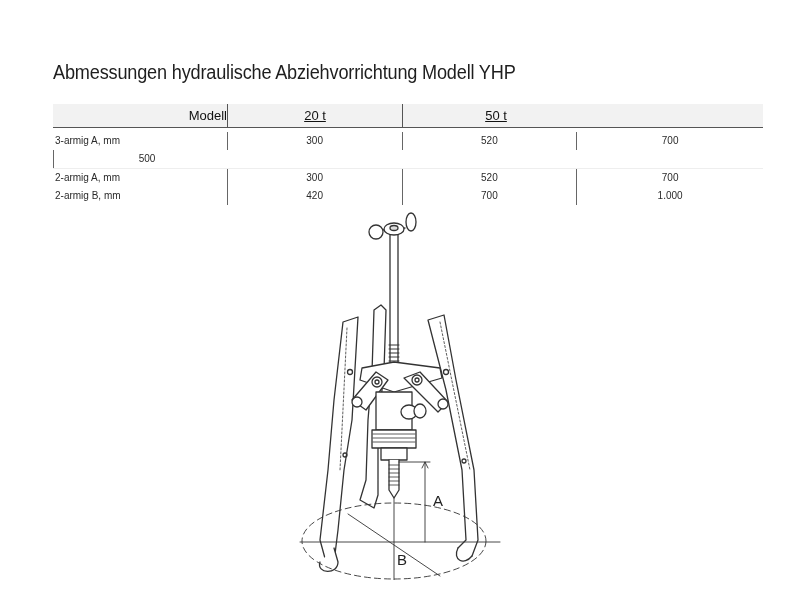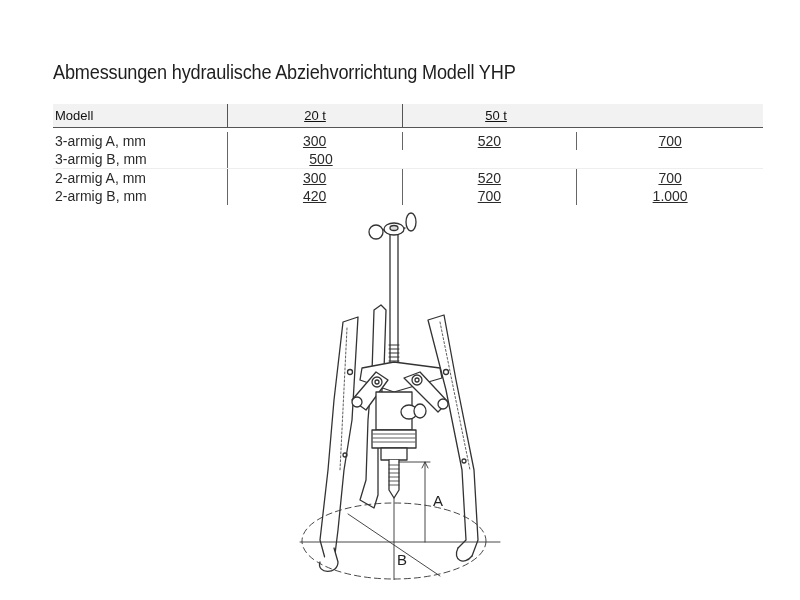--- a/index.html
+++ b/index.html
@@ -4,28 +4,28 @@
   <style>
     html, body { margin:0; padding:0; background:#ffffff; }
     body { width:800px; height:600px; position:relative; overflow:hidden;
            font-family:"Liberation Sans", sans-serif; color:#222; }
     .title { position:absolute; left:53px; top:48px; font-size:19.5px; font-weight:normal;
              color:#1e1e1e; letter-spacing:-0.2px; white-space:nowrap;
              transform:scaleX(0.93); transform-origin:left top; }
     .tbl { position:absolute; left:53px; top:104px; width:710px; }
     .thead { display:flex; height:23px; background:#f2f2f2; border-bottom:1px solid #555; }
     .th { font-size:13px; line-height:23px; color:#111; white-space:nowrap; }
-    .th.c0 { width:174px; padding-left:2px; box-sizing:border-box; }
+    .th.c0 { width:174px; padding-left:2px; box-sizing:border-box;text-align:right; }
     .th.cn { width:175px; text-align:center; border-left:1px solid #555; box-sizing:border-box;text-decoration:underline; }
     .th.cn:last-child { width:187px; }
     .tbody { position:relative; }
     .row { display:flex; height:18px; }
-    .td { font-size:14px; line-height:18px; color:#2a2a2a; white-space:nowrap; }
+    .td { font-size:10px; line-height:18px; color:#2a2a2a; white-space:nowrap; }
     .td.c0 { width:174px; padding-left:2px; box-sizing:border-box; }
-    .td.cn { width:175px; text-align:center; border-left:1px solid #666; box-sizing:border-box;text-decoration:underline; }
+    .td.cn { width:175px; text-align:center; border-left:1px solid #666; box-sizing:border-box; }
     .td.cn:last-child { width:187px; }
     .row.first { padding-top:8px; }
     .row.first .td.cn { }
     .grp-sep { height:0; border-top:1px solid #eee; }
     .figure { position:absolute; left:285px; top:210px; width:240px; height:370px; }
     .figure svg { width:240px; height:370px; }
     .lbl { font-family:"Liberation Sans", sans-serif; font-size:15px; fill:#222; }
   </style>
 </head>
 <body>
@@ -39,21 +39,20 @@
     <div class="th cn">50 t</div>
   </div>
   <div class="tbody">
     <div class="row first" style="height:18px;padding-top:4px;">
       <div class="td c0">3-armig A, mm</div>
       <div class="td cn">300</div>
       <div class="td cn">520</div>
       <div class="td cn">700</div>
     </div>
     <div class="row">
-      <div class="td c0">3-armig B, mm</div>
       <div class="td cn">500</div>
     </div>
     <div class="grp-sep"></div>
     <div class="row">
       <div class="td c0">2-armig A, mm</div>
       <div class="td cn">300</div>
       <div class="td cn">520</div>
       <div class="td cn">700</div>
     </div>
     <div class="row">

